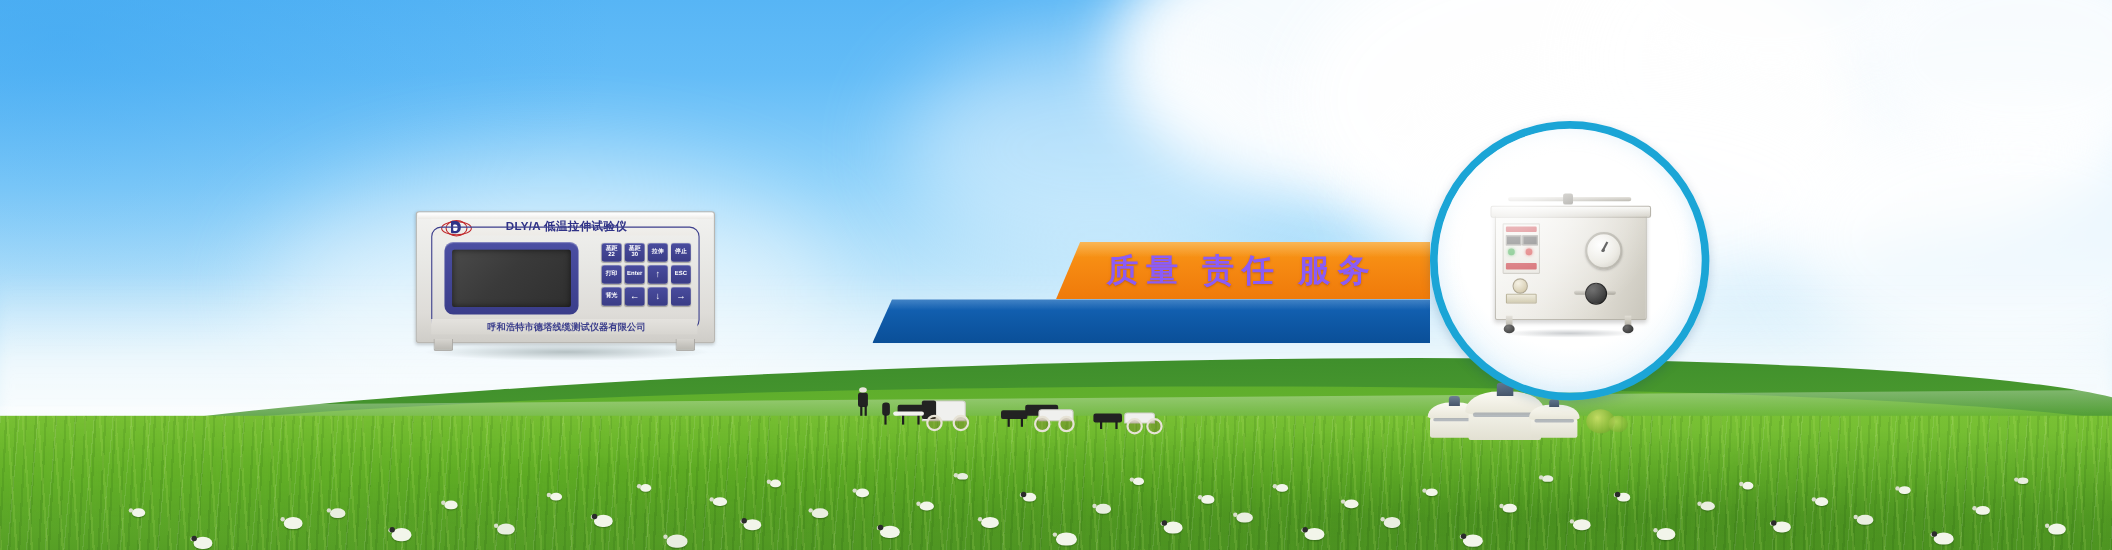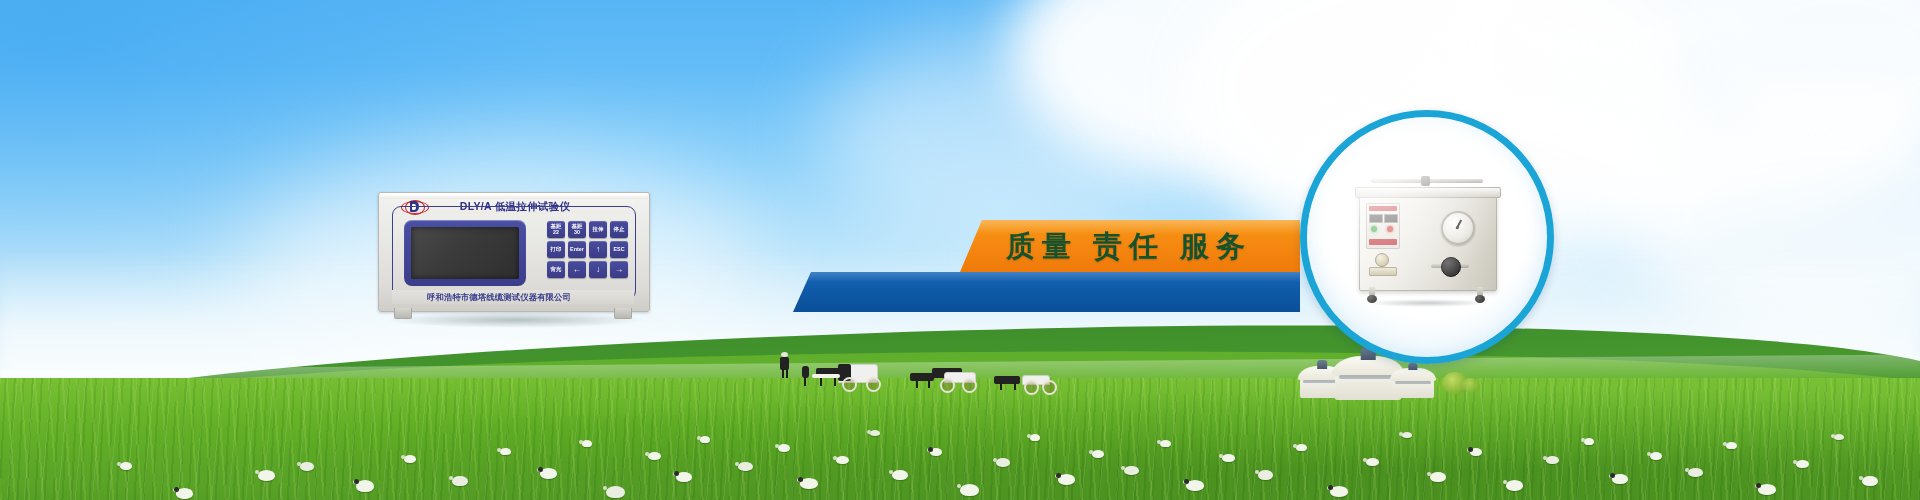--- a/index.html
+++ b/index.html
@@ -144,21 +144,21 @@
   .dev-logo .ell{position:absolute;left:0;top:1px;width:26px;height:11px;border:1px solid #c0282c;border-radius:50%;}
   .dev-logo .ell2{position:absolute;left:4px;top:0px;width:18px;height:13px;border:1px solid #c0282c;border-radius:50%;}
   .dev-logo .d{position:absolute;left:9px;top:1px;width:9px;height:11px;background:#2f3287;border-radius:1px 55% 55% 1px;}
   .dev-logo .d::after{content:"";position:absolute;left:2px;top:2.5px;width:4px;height:6px;background:#fff;border-radius:1px 50% 50% 1px;}
 
   .dev-bottombar{
     position:absolute;left:13px;top:97px;width:242px;height:14px;
     background:linear-gradient(to bottom,#e4e2de,#d7d5d0);
   }
   .dev-company{
-    position:absolute;left:24px;top:97px;width:192px;height:14px;
+    position:absolute;left:40px;top:97px;width:192px;height:14px;
     color:#3b3e8c;font-size:8.4px;font-weight:bold;line-height:14px;
     text-align:center;white-space:nowrap;letter-spacing:.1px;
   }
   .dev-screen-bez{
     position:absolute;left:25px;top:27px;width:122px;height:66px;
     background:linear-gradient(to bottom,#4b4fa3,#3a3d8a);border-radius:8px;
     box-shadow:inset 0 1px 1px rgba(255,255,255,.35);
   }
   .dev-screen{
     position:absolute;left:7px;top:7px;width:108px;height:52px;
@@ -186,21 +186,21 @@
     background:linear-gradient(to bottom,#f79a16 0%,#f68a12 40%,#ef7a0a 100%);
     clip-path:polygon(22px 0, 340px 0, 340px 52px, 0 52px);
     box-shadow:0 2px 4px rgba(0,0,0,.12);
   }
   #orange-banner .hl{
     position:absolute;left:0;top:0;width:100%;height:14px;
     background:linear-gradient(to bottom,rgba(255,255,255,.28),rgba(255,255,255,0));
   }
   .ob-text{
     position:absolute;left:46px;top:0;height:52px;line-height:52px;
-    color:#14532d;font-size:29px;font-weight:bold;letter-spacing:7px;
+    color:#8b5cf6;font-size:29px;font-weight:bold;letter-spacing:7px;
     text-shadow:0 1px 2px rgba(150,70,0,.45);white-space:nowrap;
   }
 
   
   #blue-banner{
     position:absolute;left:793px;top:272px;width:507px;height:40px;
     background:linear-gradient(to bottom,#1565b8 0%,#0f5aa8 45%,#0a4f98 100%);
     clip-path:polygon(18px 0, 507px 0, 507px 40px, 0 40px);
     box-shadow:0 2px 5px rgba(0,0,0,.18);
   }

